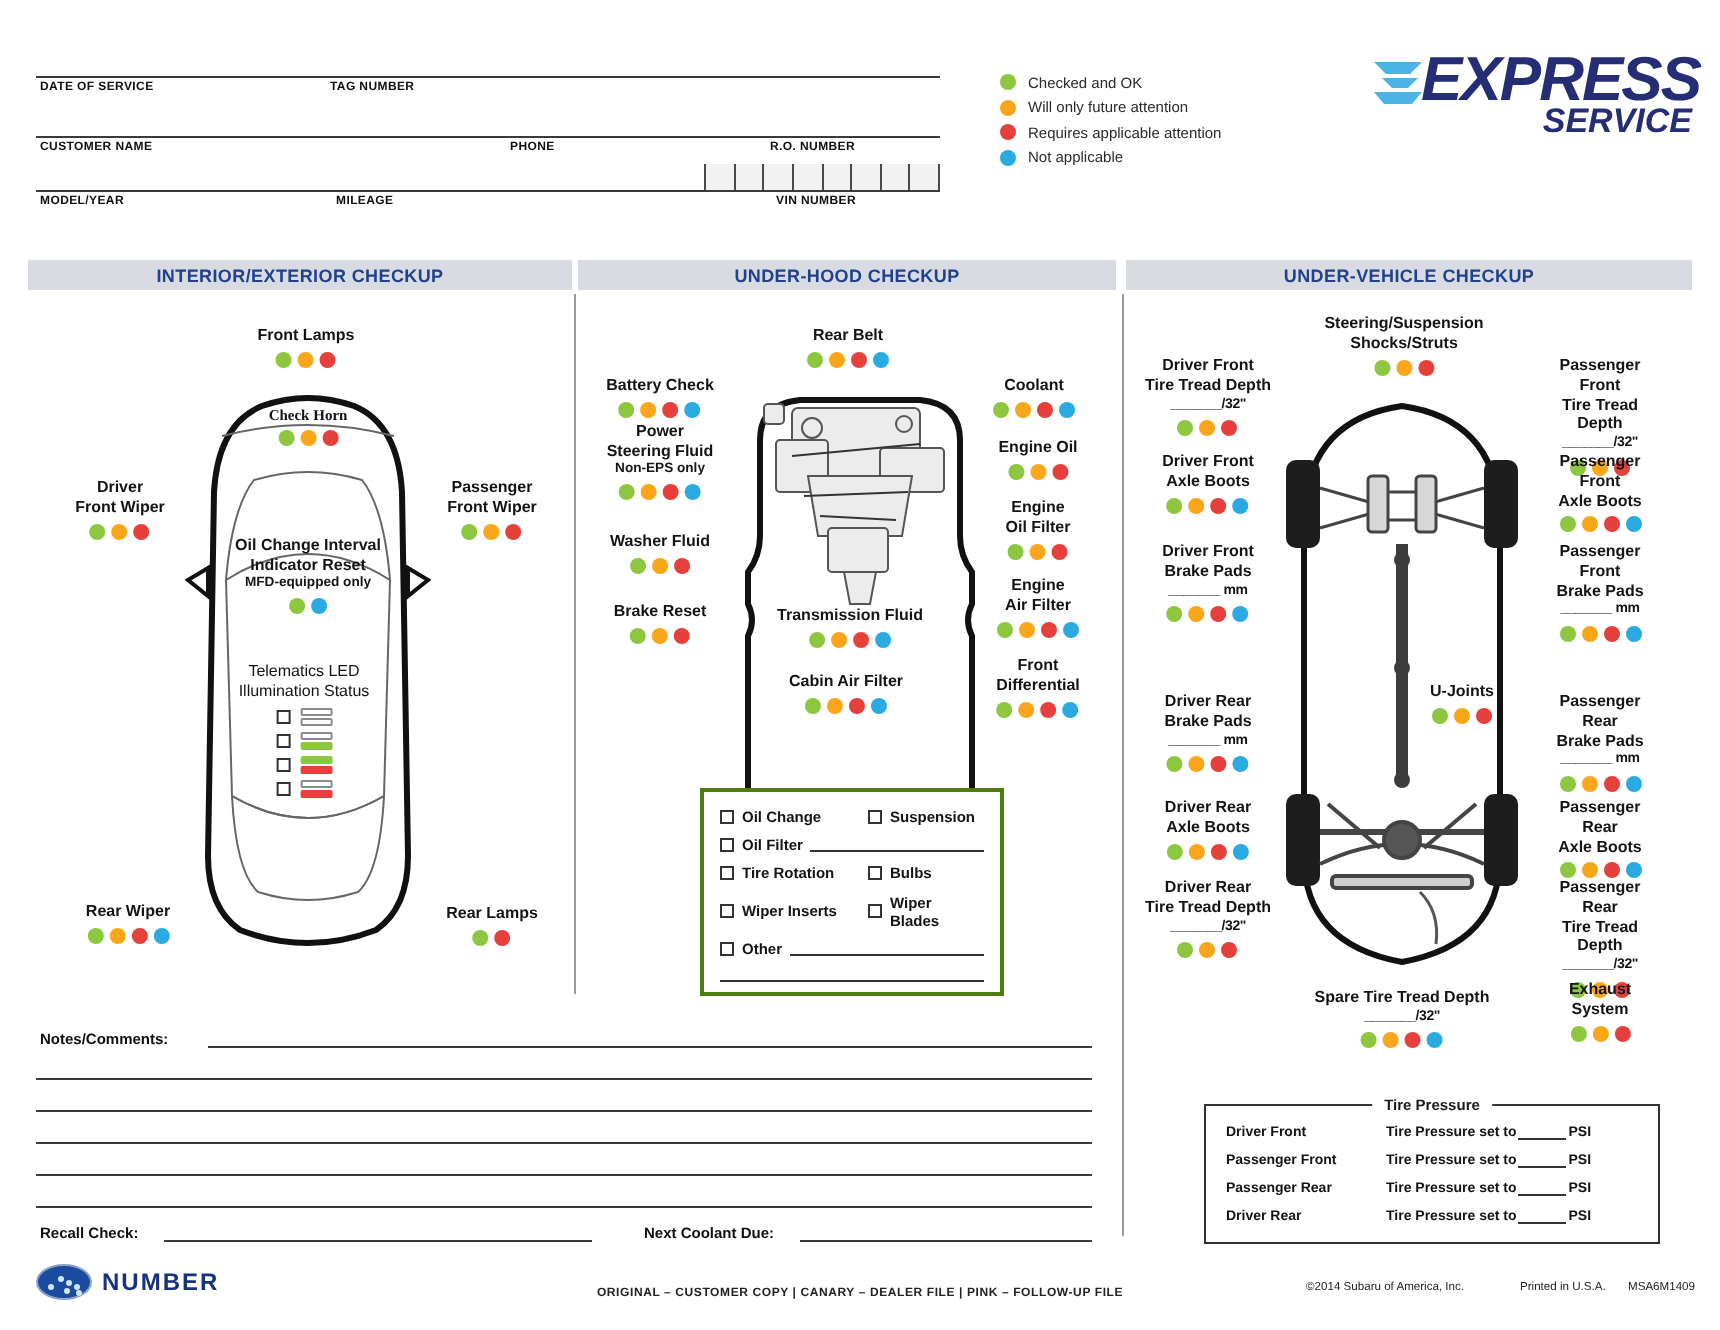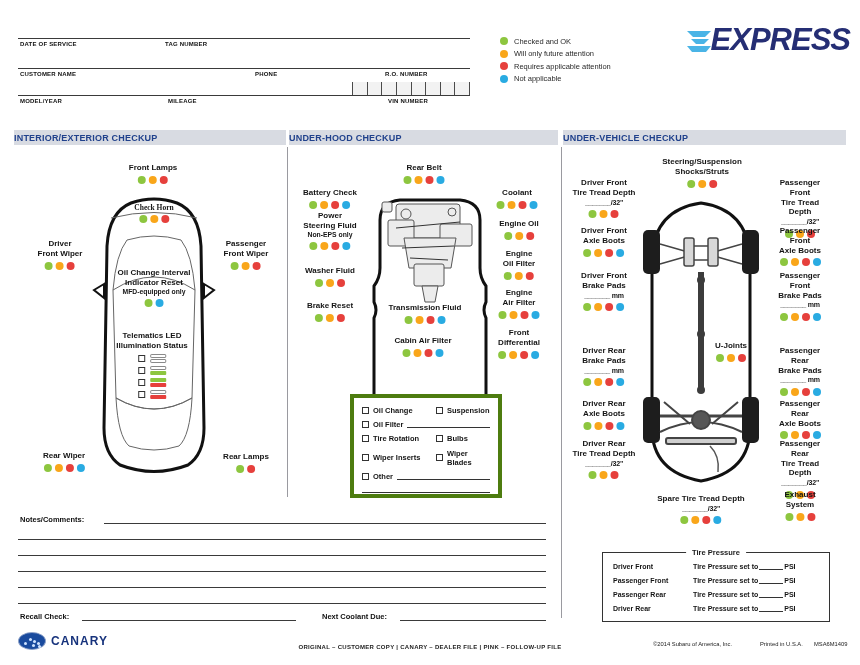--- a/index.html
+++ b/index.html
@@ -13,34 +13,34 @@
   .comb span:last-child{border-right:1px solid #4a4a4a}
   #legend{position:absolute;left:500px;top:35px}
   .lrow{display:flex;align-items:center;gap:6px;height:12.5px}
   .lrow .dot{width:8px;height:8px;flex:none}
   .ltext{font-size:7.5px;color:#2a2a2a}
   .dot{border-radius:50%;display:inline-block}
   #logo{position:absolute;left:640px;top:24px;width:210px;text-align:right}
   #logo .express{font-size:31px;font-weight:bold;font-style:italic;color:#252e74;letter-spacing:-1px;line-height:1;position:relative;display:inline-block}
   #logo .service{font-size:17px;font-weight:bold;font-style:italic;color:#252e74;line-height:1;margin-top:-3px;padding-right:4px}
   #logo .speed{position:absolute;left:-26px;top:5px}
-  .colhead{position:absolute;top:130px;height:15px;background:#d8dbe2;color:#20418c;font-weight:bold;font-size:9px;text-align:left;line-height:16px;letter-spacing:.2px}
+  .colhead{position:absolute;top:130px;height:15px;background:#d8dbe2;color:#20418c;font-weight:bold;font-size:9px;text-align:center;line-height:16px;letter-spacing:.2px}
   .vdiv{position:absolute;width:1px;background:#9a9aa0}
   .item{position:absolute;transform:translateX(-50%);text-align:center;white-space:pre-line;font-weight:bold;font-size:8px;line-height:1.22;color:#141414}
   .inote{font-size:6.8px}
   .iblank{font-size:7px;margin-top:1px;letter-spacing:-.2px}
   .dots{display:flex;justify-content:center;gap:3px;margin-top:3px}
   .dots .dot{width:8px;height:8px}
   .cb{display:inline-block;width:7px;height:7px;border:1px solid #333;background:#fff;flex:none}
   #telematics{position:absolute;left:152px;top:331px;transform:translateX(-50%);text-align:center}
-  #telematics .ttitle{font-weight:bold;font-size:8px;line-height:1.25;white-space:pre-line;color:#141414}
+  #telematics .ttitle{font-weight:normal;font-size:8px;line-height:1.25;white-space:pre-line;color:#141414}
   .trow{display:flex;align-items:center;justify-content:center;gap:5px;margin-top:3px;height:9px}
   .ledbars{display:flex;flex-direction:column;gap:1px}
   .ledbar{width:16px;height:4px;border-radius:1px}
-  #servicebox{position:absolute;left:350px;top:394px;width:152px;height:104px;border:4px solid #4d7c0f;padding:8px 8px 5px;background:#fff}
+  #servicebox{position:absolute;left:350px;top:394px;width:152px;height:104px;border:2px solid #4d7c0f;padding:8px 8px 5px;background:#fff}
   .srow{display:flex;align-items:center;margin-bottom:5.2px;font-size:7.5px;font-weight:bold;color:#141414}
   .scell{display:flex;align-items:center;gap:4px}
   .scell.first{width:74px;flex:none}
   .scell.grow{flex:1}
   .sline{border-bottom:1px solid #333;flex:1;height:7px;min-width:20px}
   #tirebox{position:absolute;left:602px;top:552px;width:228px;height:70px;border:1px solid #333;background:#fff}
   #tirebox .tptitle{position:absolute;top:-5px;left:50%;transform:translateX(-50%);background:#fff;padding:0 6px;font-size:7.5px;font-weight:bold;white-space:nowrap}
   .tprow{position:absolute;left:10px;right:8px;display:flex;align-items:flex-end;font-size:7px;font-weight:bold;color:#141414}
   .tppos{width:80px;flex:none}
   .tpline{display:inline-block;width:24px;border-bottom:1px solid #333;height:7px;margin:0 1px}
@@ -102,20 +102,21 @@
     </div>
 
   <div id="logo">
     <span class="express">
       <svg class="speed" width="30" height="26" viewBox="0 0 30 26">
         <path d="M2 2 L26 2 L20 8 L8 8 Z" fill="#4ab4e6"></path>
         <path d="M6 10 L24 10 L19 15 L11 15 Z" fill="#4ab4e6"></path>
         <path d="M2 17 L26 17 L21 23 L7 23 Z" fill="#4ab4e6"></path>
       </svg><span>EXPRESS</span>
     </span>
+    <div class="service">SERVICE</div>
   </div>
 
   <div class="colhead" style="left:14px;width:272px">INTERIOR/EXTERIOR CHECKUP</div>
   <div class="colhead" style="left:289px;width:269px">UNDER-HOOD CHECKUP</div>
   <div class="colhead" style="left:563px;width:283px">UNDER-VEHICLE CHECKUP</div>
 
   <div class="vdiv" style="left:287px;top:147px;height:350px"></div>
   <div class="vdiv" style="left:561px;top:147px;height:471px"></div>
 
   <svg class="diagram" style="left:91px;top:188px" width="126" height="292" viewBox="0 0 126 292">
@@ -295,21 +296,21 @@
         <span>Tire Pressure set to</span>
         <span class="tpline"></span>
         <span>PSI</span>
       </div>
     </div>
 
   <div id="subaru-logo">
     <span class="oval">
         <i></i>
       </span>
-    <span class="brand">CANARY</span>
+    <span class="brand">NUMBER</span>
   </div>
   <div class="footnote" style="left:0;right:0;top:644px;text-align:center;font-weight:bold;font-size:6px;letter-spacing:.3px">ORIGINAL – CUSTOMER COPY  |  CANARY – DEALER FILE  |  PINK – FOLLOW-UP FILE</div>
   <div class="footnote" style="left:653px;top:641px">©2014 Subaru of America, Inc.</div>
   <div class="footnote" style="left:760px;top:641px">Printed in U.S.A.</div>
   <div class="footnote" style="left:814px;top:641px">MSA6M1409</div>
 
 <div class="item" style="left: 153px; top: 163px;"><div class="ilabel">Front Lamps</div><div class="dots"><span class="dot" style="background: rgb(141, 198, 63);"></span><span class="dot" style="background: rgb(249, 166, 26);"></span><span class="dot" style="background: rgb(230, 64, 60);"></span></div></div>
     <div class="item" style="left: 154px; top: 203px; font-size: 7.5px; font-family: Liberation Serif, serif;"><div class="ilabel">Check Horn</div><div class="dots"><span class="dot" style="background: rgb(141, 198, 63);"></span><span class="dot" style="background: rgb(249, 166, 26);"></span><span class="dot" style="background: rgb(230, 64, 60);"></span></div></div>
     <div class="item" style="left: 60px; top: 239px;"><div class="ilabel">Driver
 Front Wiper</div><div class="dots"><span class="dot" style="background: rgb(141, 198, 63);"></span><span class="dot" style="background: rgb(249, 166, 26);"></span><span class="dot" style="background: rgb(230, 64, 60);"></span></div></div>

